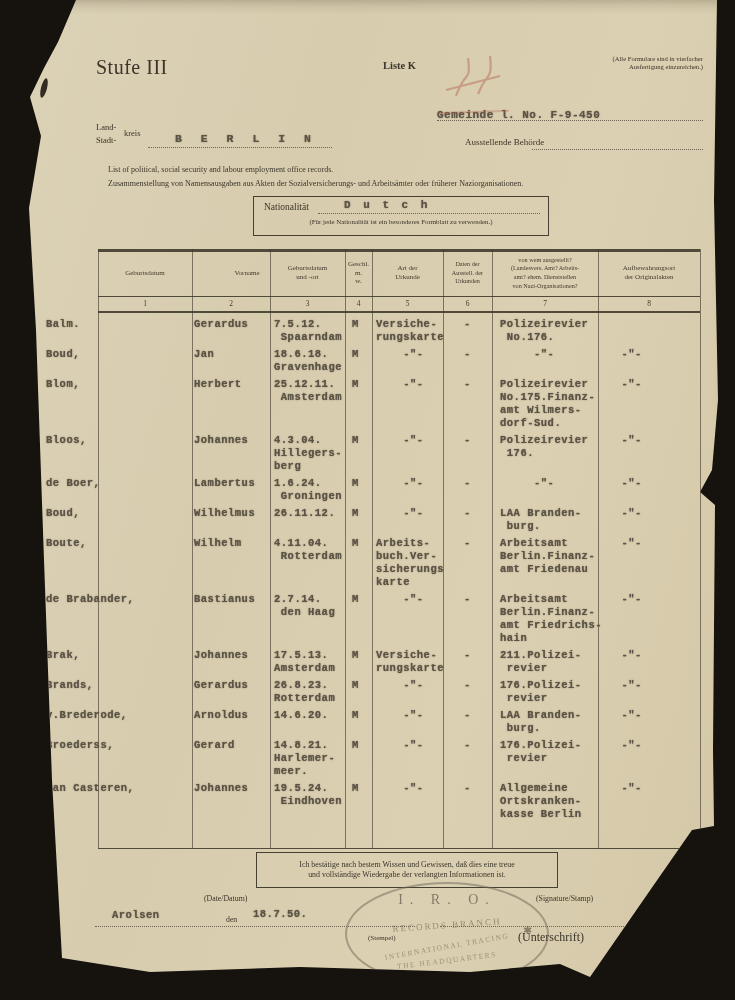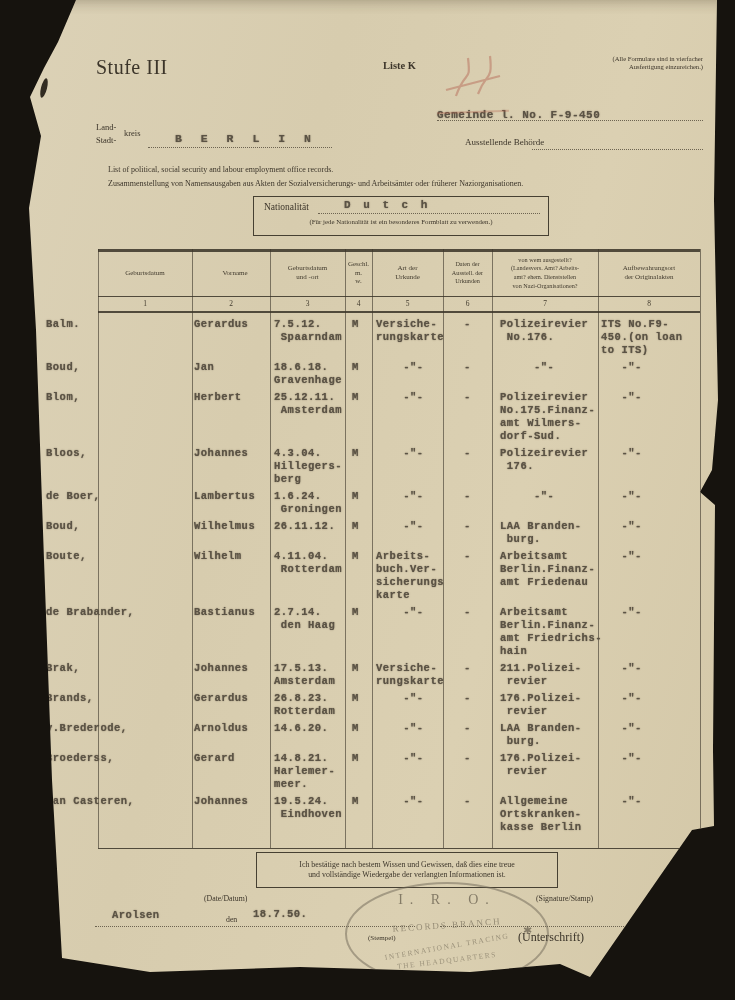--- a/index.html
+++ b/index.html
@@ -96,21 +96,21 @@
   <div class="vline" style="left:192px;"></div>
   <div class="vline" style="left:270px;"></div>
   <div class="vline" style="left:345px;"></div>
   <div class="vline" style="left:372px;"></div>
   <div class="vline" style="left:443px;"></div>
   <div class="vline" style="left:492px;"></div>
   <div class="vline" style="left:598px;"></div>
   <div class="vline" style="left:700px;"></div>
 
   <div class="hcell" style="left:98px;width:94px;">Geburtsdatum</div>
-  <div class="hcell" style="left:196px;width:78px;">Vorname</div>
+  <div class="hcell" style="left:208px;width:78px;">Vorname</div>
   <div class="hcell" style="left:270px;width:75px;">Geburtsdatum
 und -ort</div>
   <div class="hcell" style="left:345px;width:27px;">Geschl.
 m.
 w.</div>
   <div class="hcell" style="left:372px;width:71px;">Art der
 Urkunde</div>
   <div class="hcell" style="left:443px;width:49px;font-size:6.2px;">Daten der
 Ausstell. der
 Urkunden</div>
@@ -126,23 +126,21 @@
   <div class="ncell" style="left:270px;width:75px;">3</div>
   <div class="ncell" style="left:345px;width:27px;">4</div>
   <div class="ncell" style="left:372px;width:71px;">5</div>
   <div class="ncell" style="left:443px;width:49px;">6</div>
   <div class="ncell" style="left:492px;width:106px;">7</div>
   <div class="ncell" style="left:598px;width:102px;">8</div>
 
   <div class="rows typed"><div class="trow"><span class="cell c1">Balm.</span><span class="cell c2">Gerardus</span><span class="cell c3">7.5.12.
  Spaarndam</span><span class="cell c4">M</span><span class="cell c5">Versiche-
 rungskarte</span><span class="cell c6">-</span><span class="cell c7">Polizeirevier
- No.176.</span><span class="cell c8">ITS No.F9-
-450.(on loan
-to ITS)</span></div><div class="trow"><span class="cell c1">Boud,</span><span class="cell c2">Jan</span><span class="cell c3">18.6.18.
+ No.176.</span></div><div class="trow"><span class="cell c1">Boud,</span><span class="cell c2">Jan</span><span class="cell c3">18.6.18.
 Gravenhage</span><span class="cell c4">M</span><span class="cell c5">    -"-</span><span class="cell c6">-</span><span class="cell c7">     -"-</span><span class="cell c8">   -"-</span></div><div class="trow"><span class="cell c1">Blom,</span><span class="cell c2">Herbert</span><span class="cell c3">25.12.11.
  Amsterdam</span><span class="cell c4">M</span><span class="cell c5">    -"-</span><span class="cell c6">-</span><span class="cell c7">Polizeirevier
 No.175.Finanz-
 amt Wilmers-
 dorf-Sud.</span><span class="cell c8">   -"-</span></div><div class="trow"><span class="cell c1">Bloos,</span><span class="cell c2">Johannes</span><span class="cell c3">4.3.04.
 Hillegers-
 berg</span><span class="cell c4">M</span><span class="cell c5">    -"-</span><span class="cell c6">-</span><span class="cell c7">Polizeirevier
  176.</span><span class="cell c8">   -"-</span></div><div class="trow"><span class="cell c1">de Boer,</span><span class="cell c2">Lambertus</span><span class="cell c3">1.6.24.
  Groningen</span><span class="cell c4">M</span><span class="cell c5">    -"-</span><span class="cell c6">-</span><span class="cell c7">     -"-</span><span class="cell c8">   -"-</span></div><div class="trow"><span class="cell c1">Boud,</span><span class="cell c2">Wilhelmus</span><span class="cell c3">26.11.12.</span><span class="cell c4">M</span><span class="cell c5">    -"-</span><span class="cell c6">-</span><span class="cell c7">LAA Branden-
  burg.</span><span class="cell c8">   -"-</span></div><div class="trow"><span class="cell c1">Boute,</span><span class="cell c2">Wilhelm</span><span class="cell c3">4.11.04.

